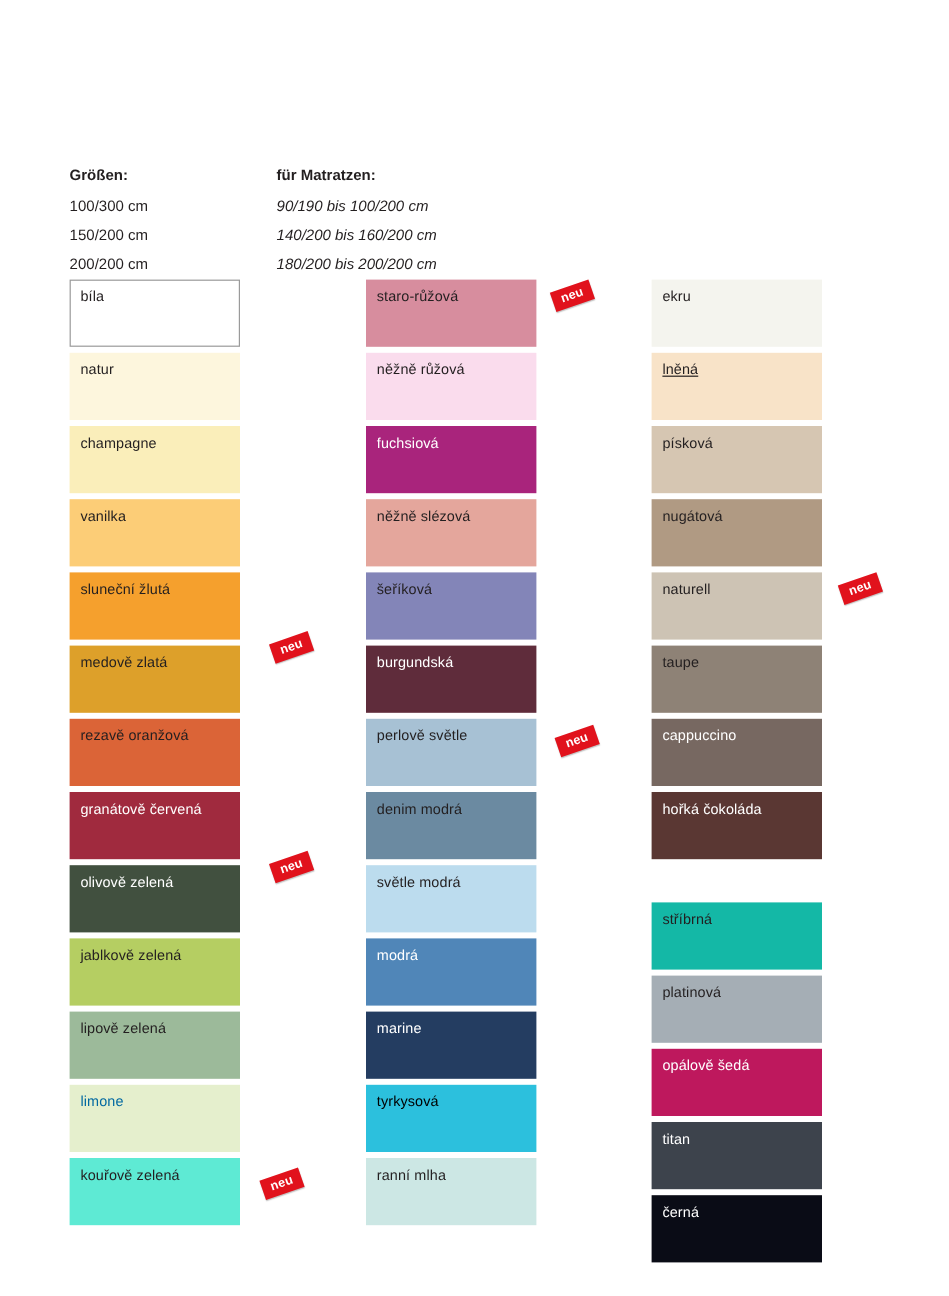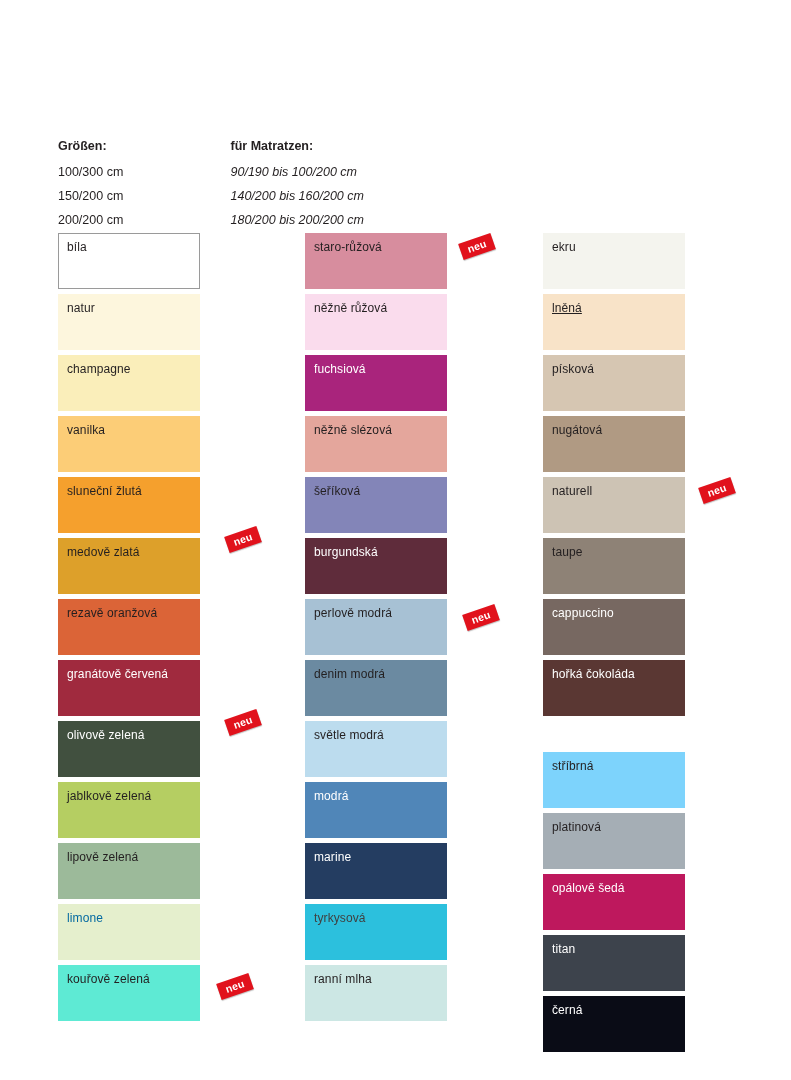--- a/index.html
+++ b/index.html
@@ -184,36 +184,36 @@
       <div class="swatch" style="background: rgb(228, 166, 156);">
         <span class="swatch-label" style="color: rgb(35, 31, 32);">něžně slézová</span>
       </div>
       <div class="swatch" style="background: rgb(131, 133, 184);">
         <span class="swatch-label" style="color: rgb(35, 31, 32);">šeříková</span>
       </div>
       <div class="swatch" style="background: rgb(95, 44, 59);">
         <span class="swatch-label" style="color: rgb(255, 255, 255);">burgundská</span>
       </div>
       <div class="swatch" style="background: rgb(167, 193, 212);">
-        <span class="swatch-label" style="color: rgb(35, 31, 32);">perlově modrá</span>
+        <span class="swatch-label" style="color: rgb(35, 31, 32);">perlově světle</span>
       </div>
       <div class="swatch" style="background: rgb(107, 138, 161);">
         <span class="swatch-label" style="color: rgb(35, 31, 32);">denim modrá</span>
       </div>
       <div class="swatch" style="background: rgb(188, 220, 238);">
         <span class="swatch-label" style="color: rgb(35, 31, 32);">světle modrá</span>
       </div>
       <div class="swatch" style="background: rgb(80, 134, 184);">
         <span class="swatch-label" style="color: rgb(255, 255, 255);">modrá</span>
       </div>
       <div class="swatch" style="background: rgb(36, 61, 97);">
         <span class="swatch-label" style="color: rgb(255, 255, 255);">marine</span>
       </div>
       <div class="swatch" style="background: rgb(44, 192, 221);">
-        <span class="swatch-label" style="color: #404040; text-align: center;">tyrkysová</span>
+        <span class="swatch-label" style="color: #000000; text-align: center;">tyrkysová</span>
       </div>
       <div class="swatch" style="background: rgb(204, 231, 228);">
         <span class="swatch-label" style="color: rgb(35, 31, 32);">ranní mlha</span>
       </div>
     </div>
   <div class="swatch-col" id="col-2">
       <div class="swatch" style="background: rgb(244, 244, 238);">
         <span class="swatch-label" style="color: rgb(35, 31, 32);">ekru</span>
       </div>
       <div class="swatch" style="background: rgb(248, 227, 200);">
@@ -230,21 +230,21 @@
       </div>
       <div class="swatch" style="background: rgb(142, 130, 118);">
         <span class="swatch-label" style="color: rgb(35, 31, 32);">taupe</span>
       </div>
       <div class="swatch" style="background: rgb(119, 104, 97);">
         <span class="swatch-label" style="color: rgb(255, 255, 255);">cappuccino</span>
       </div>
       <div class="swatch" style="background: rgb(90, 55, 51);">
         <span class="swatch-label" style="color: rgb(255, 255, 255);">hořká čokoláda</span>
       </div>
-      <div class="swatch" style="background: #7dd3fc; margin-top: 36px;">
+      <div class="swatch" style="background: #14b8a6; margin-top: 36px;">
         <span class="swatch-label" style="color: rgb(35, 31, 32);">stříbrná</span>
       </div>
       <div class="swatch" style="background: rgb(165, 174, 181);">
         <span class="swatch-label" style="color: rgb(35, 31, 32);">platinová</span>
       </div>
       <div class="swatch" style="background: #be185d;">
         <span class="swatch-label" style="color: rgb(255, 255, 255);">opálově šedá</span>
       </div>
       <div class="swatch" style="background: rgb(61, 67, 76);">
         <span class="swatch-label" style="color: rgb(255, 255, 255);">titan</span>

